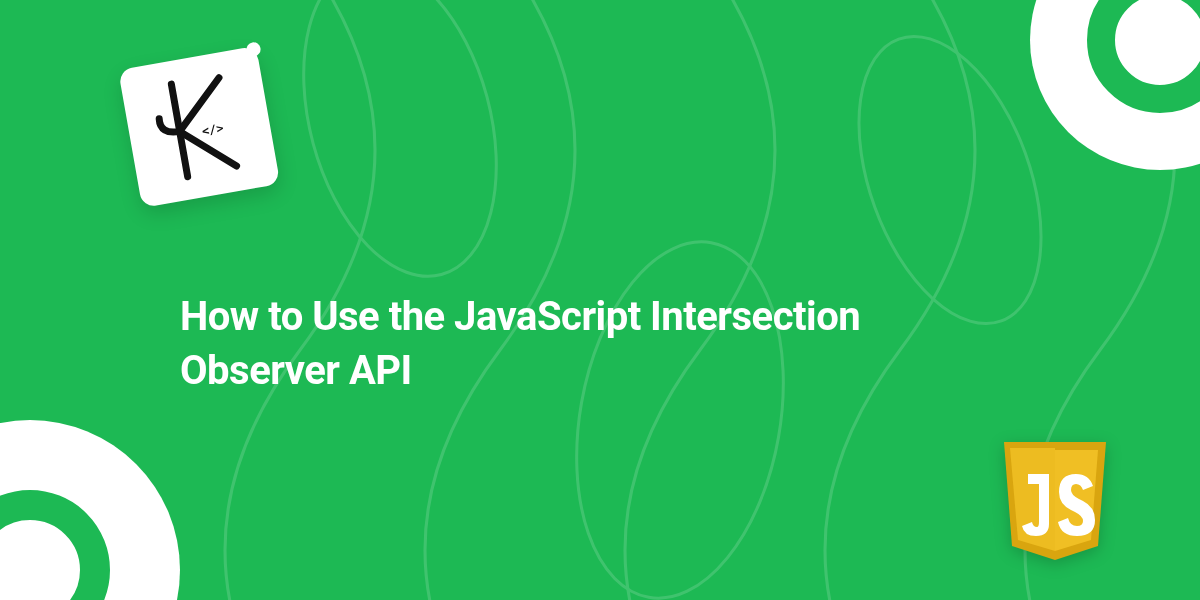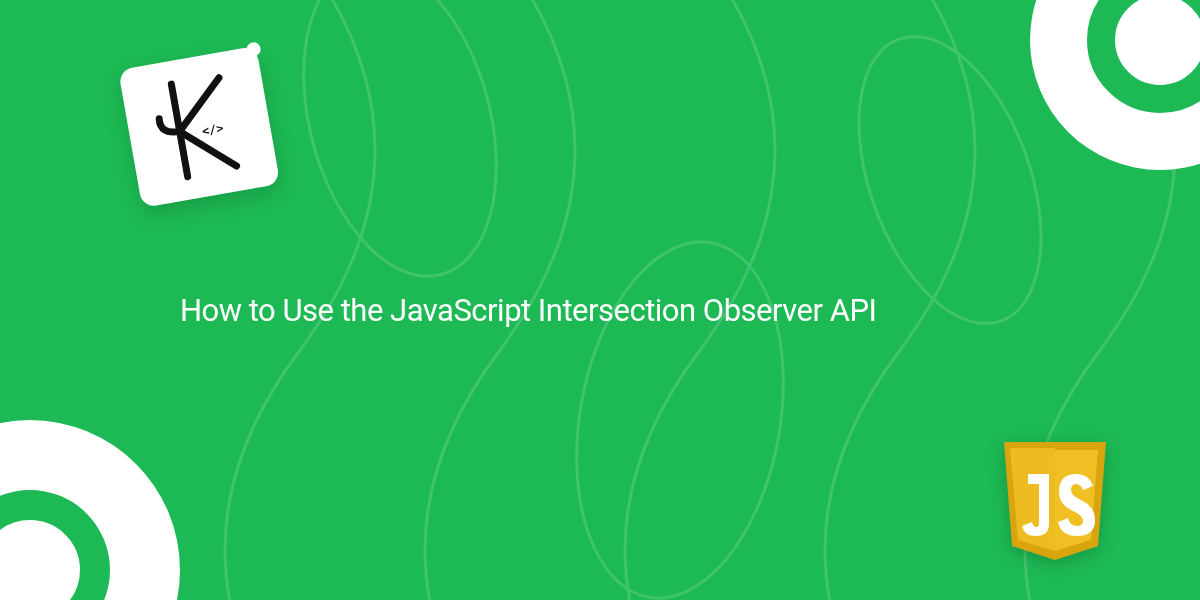--- a/index.html
+++ b/index.html
@@ -58,22 +58,22 @@
     box-shadow: 0 8px 20px rgba(0,0,0,0.15);
     display: flex; align-items: center; justify-content: center;
   }
   .logo-card svg { width: 100px; height: 110px; }
   .title {
     position: absolute;
     top: 290px; left: 180px;
     right: 180px;
     z-index: 3;
     color: #ffffff;
-    font-weight: 400;
-    font-size: 31px;
+    font-weight: 700;
+    font-size: 40px;
     line-height: 1.35;
     letter-spacing: -0.5px;
   }
   .js-badge {
     position: absolute;
     bottom: 38px; right: 90px;
     width: 110px; height: 124px;
     z-index: 3;
     filter: drop-shadow(0 4px 8px rgba(0,0,0,0.2));
   }

